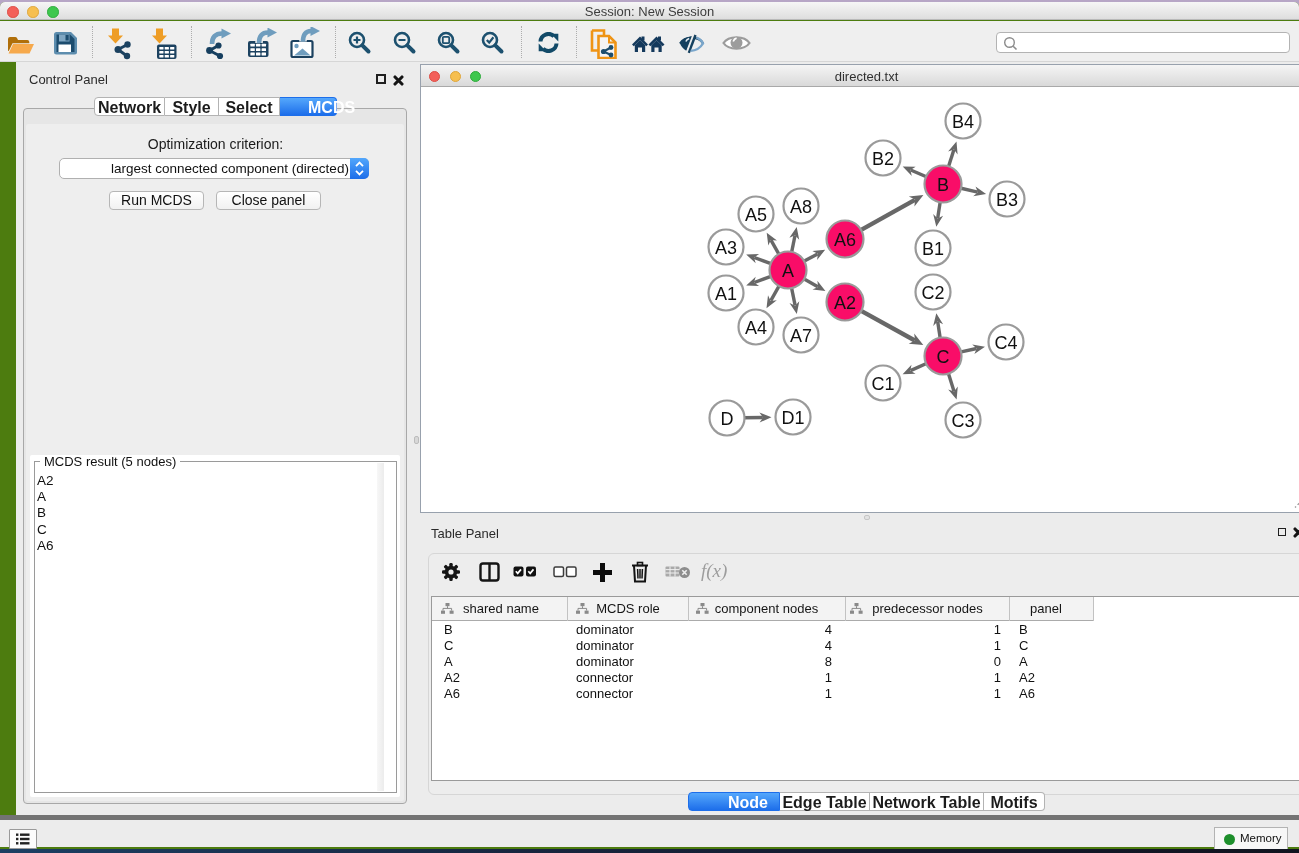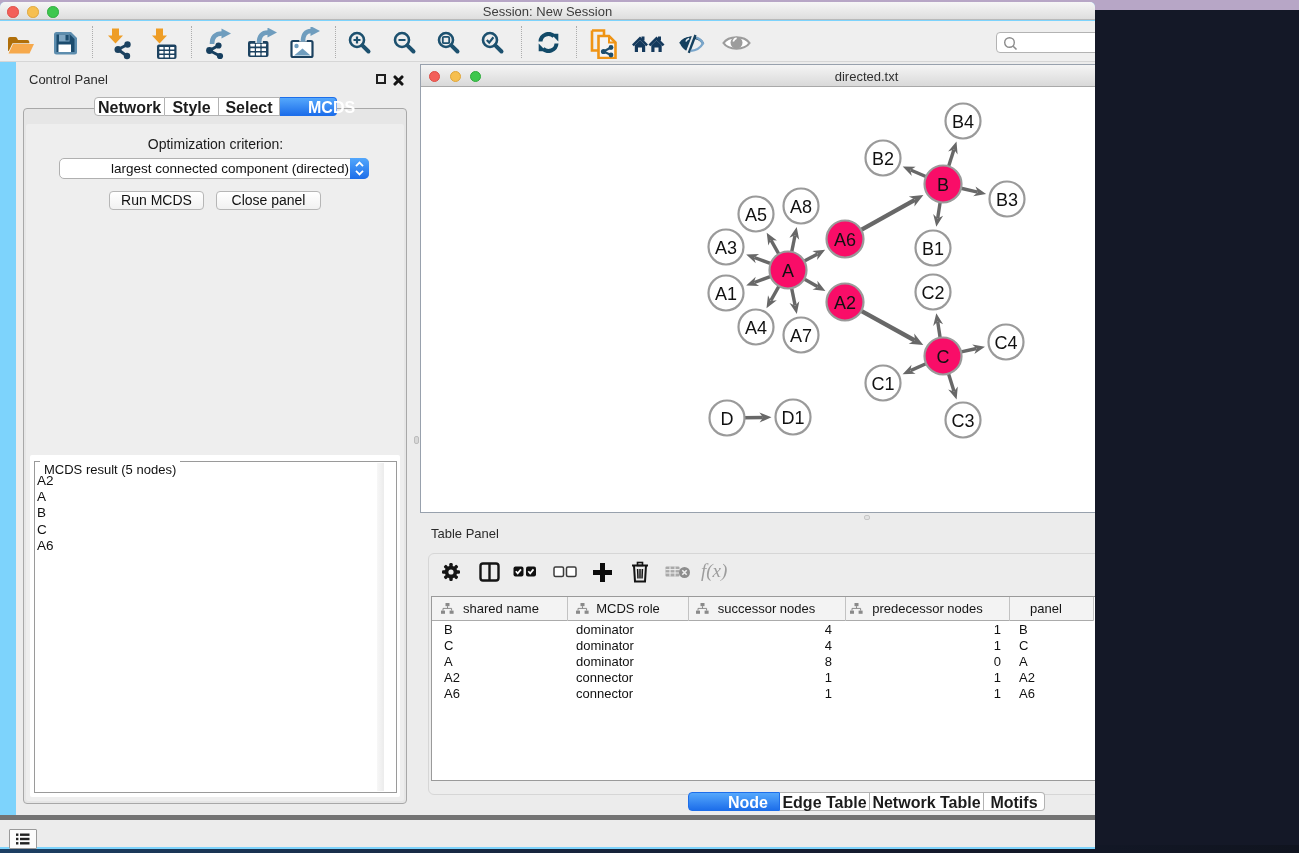--- a/index.html
+++ b/index.html
@@ -1,20 +1,20 @@
 <!DOCTYPE html>
 <html><head>
 <meta charset="utf-8">
 <style>
 * { margin:0; padding:0; box-sizing:border-box; }
 html,body { width:1299px; height:853px; overflow:hidden; }
 body { font-family:"Liberation Sans", sans-serif; background:#141827; position:relative; }
 #deskTop { position:absolute; left:0; top:0; width:1299px; height:10px; background:#b7a6c6; }
 #deskBot { position:absolute; left:0; top:845px; width:1299px; height:8px; z-index:0; background:linear-gradient(90deg,#1c3f63,#17263f 40%,#141a2c 70%,#10141f); }
-#win { position:absolute; left:0; top:2px; width:1095px; height:846.5px; background:#7dd3fc; border-radius:5px 5px 0 0; overflow:hidden; }
+#win { position:absolute; left:0; top:2px; width:1299px; height:846.5px; background:#4d7c0f; border-radius:5px 5px 0 0; overflow:hidden; }
 
 #titlebar { position:absolute; left:0; top:0; width:100%; height:18px; background:linear-gradient(#f6f6f6,#dedede); border-bottom:1px solid #b9b9b9; }
 #titlebar .title { position:absolute; left:0; right:0; top:0; height:18px; line-height:19px; text-align:center; font-size:13px; color:#3d3d3d; }
 .tl { position:absolute; border-radius:50%; }
 #titlebar .tl { width:11.5px; height:11.5px; top:4px; }
 
 #toolbar { position:absolute; left:0; top:19px; width:100%; height:41px; background:#efefef; border-bottom:1px solid #d6d6d6; }
 .tsep { position:absolute; top:5px; height:32px; width:0; border-left:1px dotted #adadad; }
 .ticon { position:absolute; }
 #searchbox { position:absolute; left:996px; top:11px; width:294px; height:21px; background:#fff; border:1px solid #b3b3b3; border-radius:4px; }
@@ -220,21 +220,21 @@
               <path d="M6,8.2 L9.5,4.6 L13,8.2 M6,12.8 L9.5,16.4 L13,12.8" stroke="#fff" stroke-width="1.8" fill="none"></path>
             </svg>
         </div>
       </div>
       <div class="btn" style="left:93px;top:129px;width:95px;">Run MCDS</div>
       <div class="btn" style="left:200px;top:129px;width:105px;">Close panel</div>
       <div style="position:absolute;left:398px;top:374px;width:5px;height:8px;background:#d8d8d8;border:1px solid #bcbcbc;border-radius:2px;"></div>
       <div style="position:absolute;left:14px;top:393px;width:370px;height:342px;background:#fff;border-radius:2px;">
         <div style="position:absolute;left:4px;top:6px;width:363px;height:332px;border:1px solid #9a9a9a;"></div>
         <div style="position:absolute;left:347px;top:8px;width:7px;height:328px;background:linear-gradient(90deg,#f7f7f7,#ececec);"></div>
-        <div style="position:absolute;left:10px;top:0px;background:#fff;padding:8px 4px;font-size:13px;color:#111;line-height:13px;">MCDS result (5 nodes)</div>
+        <div style="position:absolute;left:10px;top:0px;background:#fff;padding:0 4px;font-size:13px;color:#111;line-height:13px;">MCDS result (5 nodes)</div>
         <div style="position:absolute;left:7px;top:18px;font-size:13.5px;color:#111;line-height:16.2px;">A2<br>A<br>B<br>C<br>A6</div>
       </div>
     </div>
     <div id="netwin" style="position:absolute;left:404px;top:2px;width:893px;height:449px;background:#fff;border:1px solid #98a1ad;">
       <div style="position:absolute;left:0;top:0;width:100%;height:22px;background:linear-gradient(#f5f5f5,#d9d9d9);border-bottom:1px solid #a9a9a9;">
         <div style="position:absolute;left:0;right:0;top:0;height:22px;line-height:23px;text-align:center;font-size:13px;color:#303030;">directed.txt</div>
         <div class="tl" style="left:8px;top:5.5px;width:11px;height:11px;background:#f3605a;border:0.5px solid #dd4d45;"></div>
         <div class="tl" style="left:28.5px;top:5.5px;width:11px;height:11px;background:#f6bf50;border:0.5px solid #dfa63a;"></div>
         <div class="tl" style="left:49px;top:5.5px;width:11px;height:11px;background:#3ec74e;border:0.5px solid #2fab3c;"></div>
       </div>
@@ -421,21 +421,21 @@
         <svg class="hier" style="position:absolute;left:418px;top:6px" width="13" height="12">
             <g fill="#8a8a8a">
               <rect x="4.5" y="0" width="4" height="3.2"></rect>
               <rect x="0" y="7.6" width="4" height="3.2"></rect>
               <rect x="8.6" y="7.6" width="4" height="3.2"></rect>
             </g>
             <path d="M6.5,3.2 V5.4 M2,7.6 V5.4 H10.6 V7.6" stroke="#8a8a8a" stroke-width="1" fill="none"></path>
           </svg>
         <div class="hcell" style="left:8px;width:122px;">shared name</div>
         <div class="hcell" style="left:142px;width:108px;">MCDS role</div>
-        <div class="hcell" style="left:262px;width:145px;">successor nodes</div>
+        <div class="hcell" style="left:262px;width:145px;">component nodes</div>
         <div class="hcell" style="left:418px;width:155px;">predecessor nodes</div>
         <div class="hcell" style="left:577px;width:74px;">panel</div>
         <div class="trow" style="top:25px;">
             <span class="c0">B</span>
             <span class="c1">dominator</span>
             <span class="c2">4</span>
             <span class="c3">1</span>
             <span class="c4">B</span>
           </div>
         <div class="trow" style="top:41px;">

